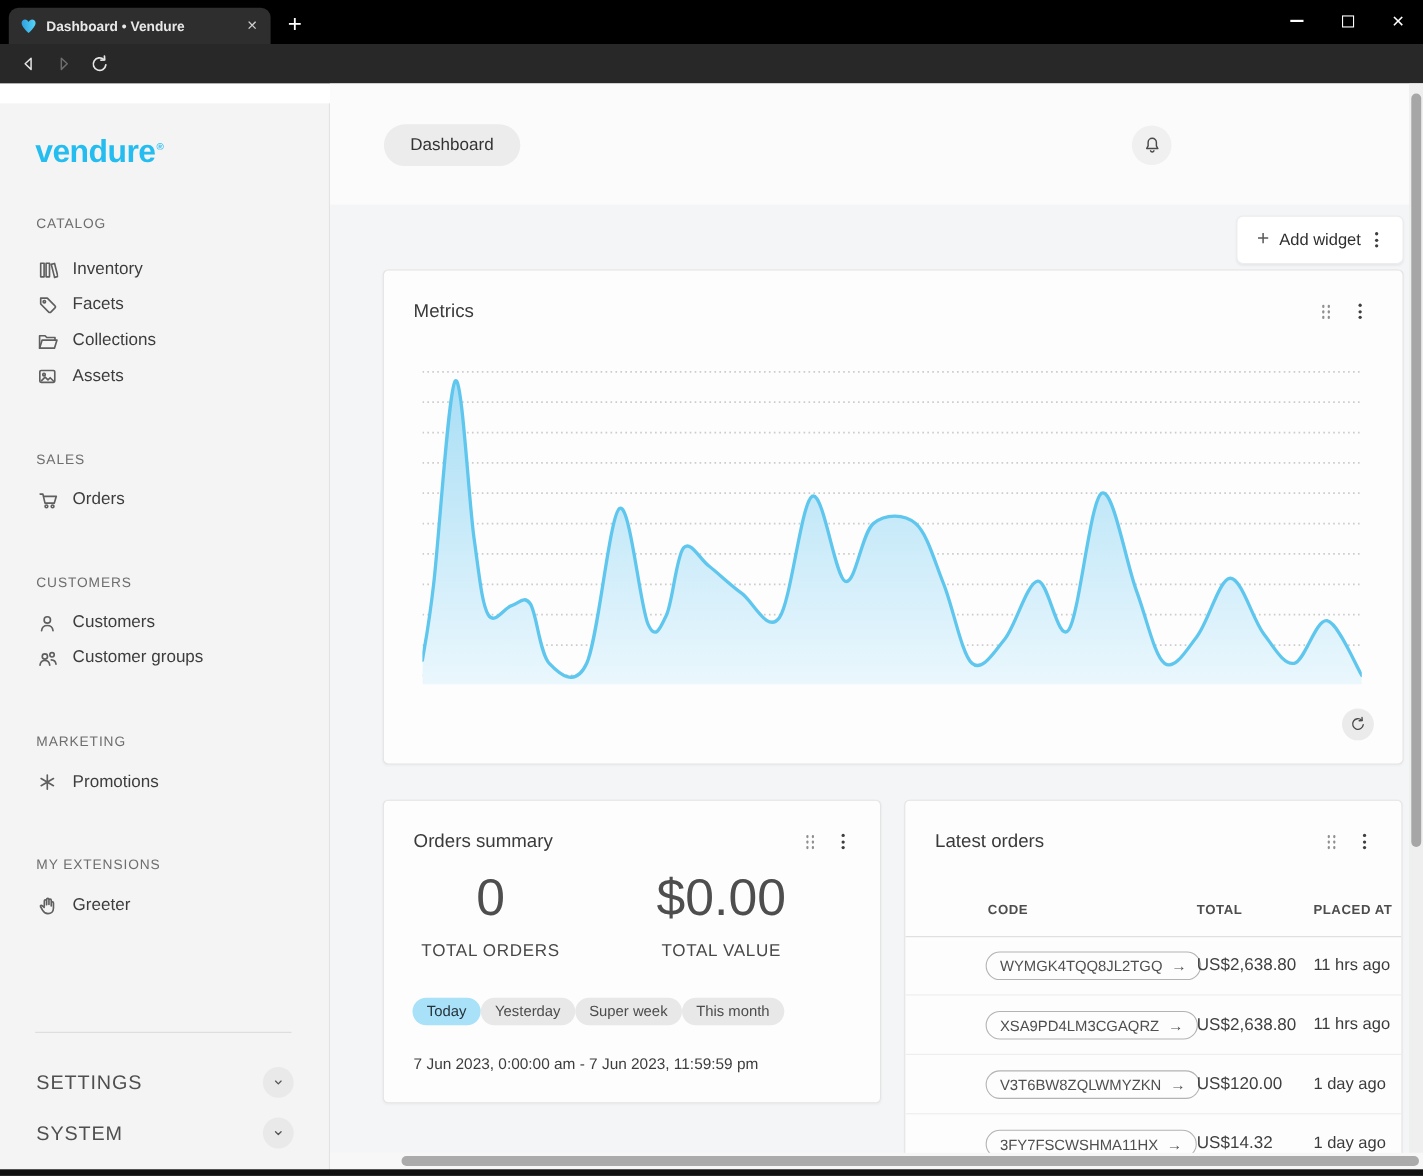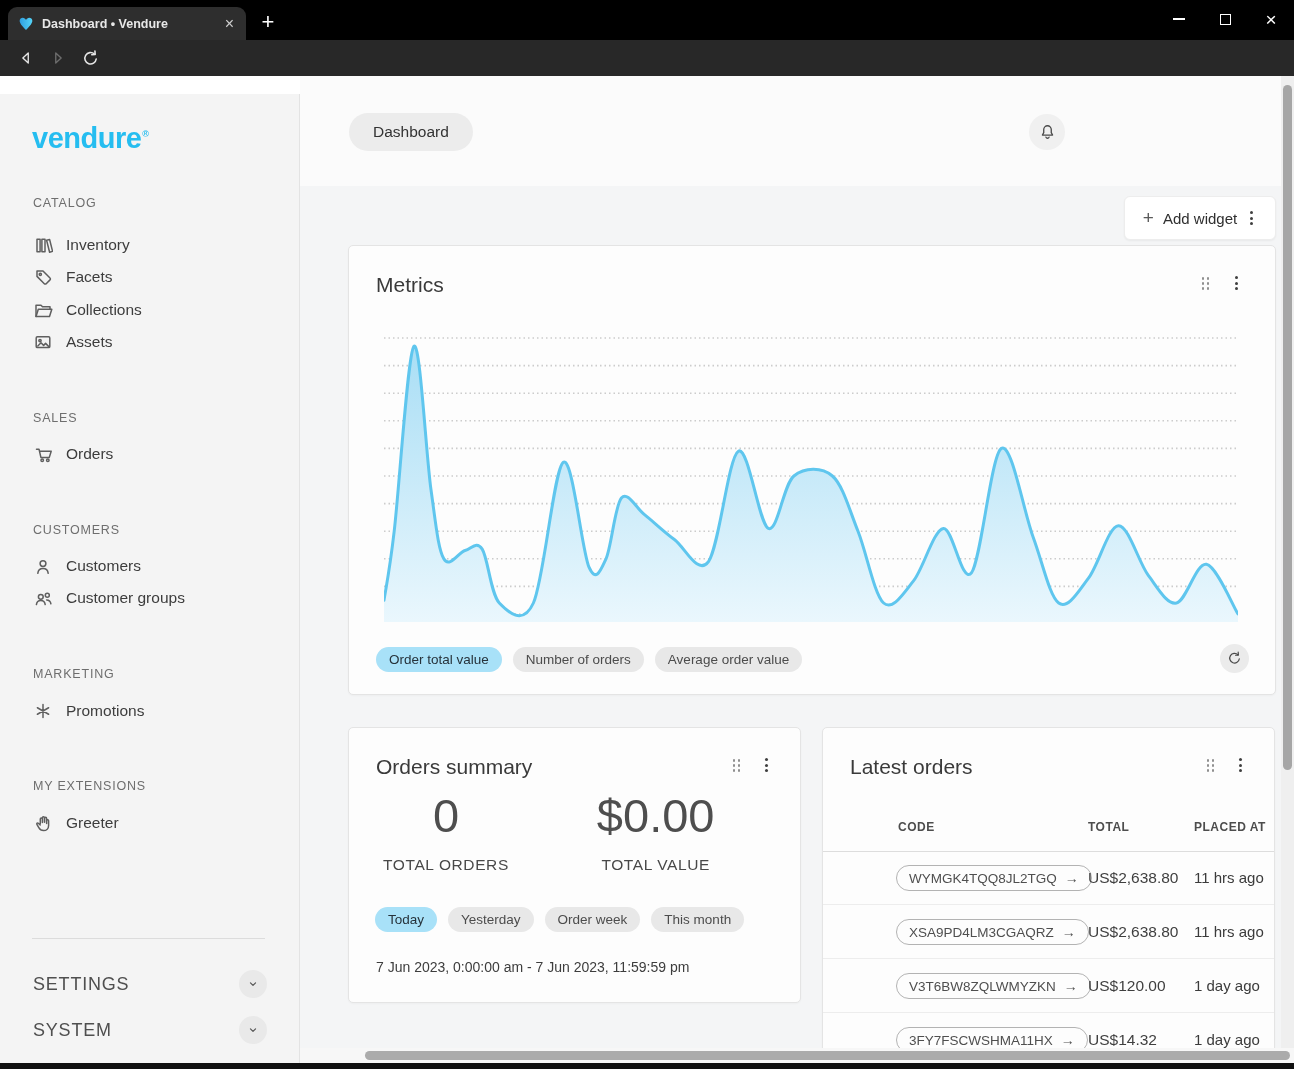--- a/index.html
+++ b/index.html
@@ -67,21 +67,21 @@
 
   .content { position:absolute; left:0; top:110px; width:994px; height:877px; background:#f4f5f6; }
 
   .add-widget { position:absolute; left:824px; top:10px; width:152px; height:44px; background:#fff; border:1px solid #ededed;
                 border-radius:6px; box-shadow:0 1px 2px rgba(0,0,0,0.05); display:flex; align-items:center;
                 justify-content:center; gap:9px; }
   .add-widget .plus { color:#5a5a5a; font-size:19px; font-weight:400; line-height:1; margin-top:-2px; }
   .add-widget .awl { font-size:15px; color:#2f2f2f; }
 
   .card { position:absolute; background:#fdfdfd; border:1px solid #e4e4e4; border-radius:5px; box-shadow:0 1px 2px rgba(0,0,0,0.03); overflow:hidden; }
-  .card-title { position:absolute; left:27px; top:27px; font-size:21px; color:#3a3a3a;text-align:right; }
+  .card-title { position:absolute; left:27px; top:27px; font-size:17px; color:#3a3a3a;text-align:right; }
   .drag-handle { position:absolute; display:grid; grid-template-columns:2.5px 2.5px; grid-auto-rows:2.5px; gap:2.5px; }
   .drag-handle i { background:#8f8f8f; border-radius:50%; }
   .kebab { position:absolute; display:flex; flex-direction:column; gap:2.6px; padding:4px; }
   .kebab i { width:3px; height:3px; border-radius:50%; background:#3f3f3f; }
 
   .card-metrics { left:48px; top:169px; width:928px; height:450px; }
   #metrics-svg { position:absolute; left:35px; top:80px; }
   #metrics-svg .grid line { stroke:#ccc; stroke-width:1.6; stroke-dasharray:1.5 3; }
   .chart-tabs { position:absolute; left:27px; top:401px; display:flex; gap:11px; }
   .pill { height:25px; padding:0 13px; border-radius:13px; background:#e8e8e8; display:flex; align-items:center;
@@ -91,21 +91,21 @@
                  display:flex; align-items:center; justify-content:center; }
   .refresh-btn svg { stroke:#4a4a4a; fill:none; stroke-width:1.7; stroke-linecap:round; stroke-linejoin:round; }
 
   .card-summary { left:48px; top:651px; width:453px; height:276px; }
   .stats { position:absolute; left:0; top:60px; width:100%; display:flex; }
   .stat { text-align:center; }
   .stat:nth-child(1) { width:43%; }
   .stat:nth-child(2) { width:50%; }
   .stat-value { font-size:47px; color:#4e4e4e; }
   .stat-label { margin-top:13px; font-size:15.5px; letter-spacing:0.6px; color:#484848; }
-  .range-tabs { position:absolute; left:26px; top:179px; display:flex; gap:11px; }
+  .range-tabs { position:absolute; left:26px; top:179px; display:flex; gap:0; }
   .date-range { position:absolute; left:27px; top:231px; font-size:14px; color:#3d3d3d; }
 
   .card-latest { left:522px; top:651px; width:453px; height:330px; }
   .thead { position:absolute; left:0; top:0; width:100%; }
   .th { position:absolute; top:92px; font-size:12px; font-weight:700; letter-spacing:0.5px; color:#4d4d4d; white-space:nowrap; }
   .th-code { left:75px; } .th-total { left:265px; } .th-placed { left:371px; width:80px; overflow:hidden; }
   .thead-line { position:absolute; left:0; top:123px; width:100%; height:1px; background:#ddd; }
   .orow { position:absolute; left:0; width:100%; height:54px; border-bottom:1px solid #ededed; }
   .code-pill { position:absolute; left:73px; top:14px; height:26px; padding:0 12px; border:1px solid #b3b3b3;
                border-radius:14px; display:flex; align-items:center; gap:8px; font-size:13.5px; color:#4f4f4f;
@@ -351,25 +351,20 @@
               <line x1="0" x2="854" y1="177.6" y2="177.6"></line>
               <line x1="0" x2="854" y1="205.2" y2="205.2"></line>
               <line x1="0" x2="854" y1="232.8" y2="232.8"></line>
               <line x1="0" x2="854" y1="260.4" y2="260.4"></line>
               <line x1="0" x2="854" y1="288" y2="288"></line>
             </g>
           <path id="chart-area" fill="url(#areaGrad)" stroke="none" d="M0,274.2 C1.7,262.7 5.3,247.5 10.2,205.2 C15.2,162.9 23.8,27.2 29.9,20.3 C36.0,13.4 42.0,128.4 47.0,163.8 C52.0,199.2 54.1,222.7 59.8,232.8 C65.5,242.9 74.7,226.1 81.1,224.5 C87.5,222.9 92.5,214.4 98.2,223.1 C103.9,231.9 106.8,268.0 115.3,277.0 C123.8,285.9 138.8,300.4 149.4,277.0 C160.1,253.5 170.1,142.2 179.3,136.2 C188.6,130.2 197.8,225.0 205.0,241.1 C212.1,257.2 216.6,244.3 222.0,232.8 C227.4,221.3 231.0,179.4 237.4,172.1 C243.8,164.7 251.6,181.7 260.5,188.6 C269.3,195.5 279.7,205.7 290.4,213.5 C301.0,221.3 313.8,250.3 324.5,235.6 C335.2,220.8 344.4,130.7 354.4,125.2 C364.4,119.6 375.0,198.3 384.3,202.4 C393.6,206.6 399.2,158.7 409.9,150.0 C420.6,141.3 437.7,140.8 448.4,150.0 C459.0,159.2 465.4,184.0 474.0,205.2 C482.5,226.4 490.3,268.7 499.6,277.0 C508.8,285.2 519.5,267.3 529.5,254.9 C539.4,242.5 549.7,203.8 559.4,202.4 C569.0,201.1 577.9,259.9 587.6,246.6 C597.2,233.3 607.2,128.4 617.4,122.4 C627.7,116.4 639.5,185.0 649.0,210.7 C658.6,236.5 665.4,270.1 674.7,277.0 C683.9,283.9 694.6,265.0 704.5,252.1 C714.5,239.2 724.5,200.1 734.4,199.7 C744.4,199.2 754.7,236.5 764.3,249.4 C774.0,262.2 782.8,278.8 792.5,277.0 C802.2,275.1 812.2,236.5 822.4,238.3 C832.6,240.2 848.7,279.7 854.0,288.0 L854,296 L0,296 Z"></path>
           <path id="chart-line" fill="none" stroke-width="3" stroke-linecap="round" stroke-linejoin="round" stroke="#5fc6ee" d="M0,274.2 C1.7,262.7 5.3,247.5 10.2,205.2 C15.2,162.9 23.8,27.2 29.9,20.3 C36.0,13.4 42.0,128.4 47.0,163.8 C52.0,199.2 54.1,222.7 59.8,232.8 C65.5,242.9 74.7,226.1 81.1,224.5 C87.5,222.9 92.5,214.4 98.2,223.1 C103.9,231.9 106.8,268.0 115.3,277.0 C123.8,285.9 138.8,300.4 149.4,277.0 C160.1,253.5 170.1,142.2 179.3,136.2 C188.6,130.2 197.8,225.0 205.0,241.1 C212.1,257.2 216.6,244.3 222.0,232.8 C227.4,221.3 231.0,179.4 237.4,172.1 C243.8,164.7 251.6,181.7 260.5,188.6 C269.3,195.5 279.7,205.7 290.4,213.5 C301.0,221.3 313.8,250.3 324.5,235.6 C335.2,220.8 344.4,130.7 354.4,125.2 C364.4,119.6 375.0,198.3 384.3,202.4 C393.6,206.6 399.2,158.7 409.9,150.0 C420.6,141.3 437.7,140.8 448.4,150.0 C459.0,159.2 465.4,184.0 474.0,205.2 C482.5,226.4 490.3,268.7 499.6,277.0 C508.8,285.2 519.5,267.3 529.5,254.9 C539.4,242.5 549.7,203.8 559.4,202.4 C569.0,201.1 577.9,259.9 587.6,246.6 C597.2,233.3 607.2,128.4 617.4,122.4 C627.7,116.4 639.5,185.0 649.0,210.7 C658.6,236.5 665.4,270.1 674.7,277.0 C683.9,283.9 694.6,265.0 704.5,252.1 C714.5,239.2 724.5,200.1 734.4,199.7 C744.4,199.2 754.7,236.5 764.3,249.4 C774.0,262.2 782.8,278.8 792.5,277.0 C802.2,275.1 812.2,236.5 822.4,238.3 C832.6,240.2 848.7,279.7 854.0,288.0"></path>
         </svg>
 
-        <div class="chart-tabs">
-          <div class="pill active">Order total value</div>
-          <div class="pill">Number of orders</div>
-          <div class="pill">Average order value</div>
-        </div>
         <div class="refresh-btn">
           <svg width="17" height="17" viewBox="0 0 24 24">
             <path d="M18.8 12.4A6.8 6.8 0 1 1 16.8 6.7"></path>
             <path d="M17.2 3.1l.3 4-4 .3"></path>
           </svg>
         </div>
       </div>
 
       <div class="card card-summary">
         <div class="card-title">Orders summary</div>
@@ -392,21 +387,21 @@
             <div class="stat-label">TOTAL ORDERS</div>
           </div>
           <div class="stat">
             <div class="stat-value">$0.00</div>
             <div class="stat-label">TOTAL VALUE</div>
           </div>
         </div>
         <div class="range-tabs">
           <div class="pill active">Today</div>
           <div class="pill">Yesterday</div>
-          <div class="pill">Order week</div>
+          <div class="pill">Super week</div>
           <div class="pill">This month</div>
         </div>
         <div class="date-range">7 Jun 2023, 0:00:00 am - 7 Jun 2023, 11:59:59 pm</div>
       </div>
 
       <div class="card card-latest">
         <div class="card-title">Latest orders</div>
         <div class="drag-handle" style="right:60px; top:31px">
             <i></i>
             <i></i>

